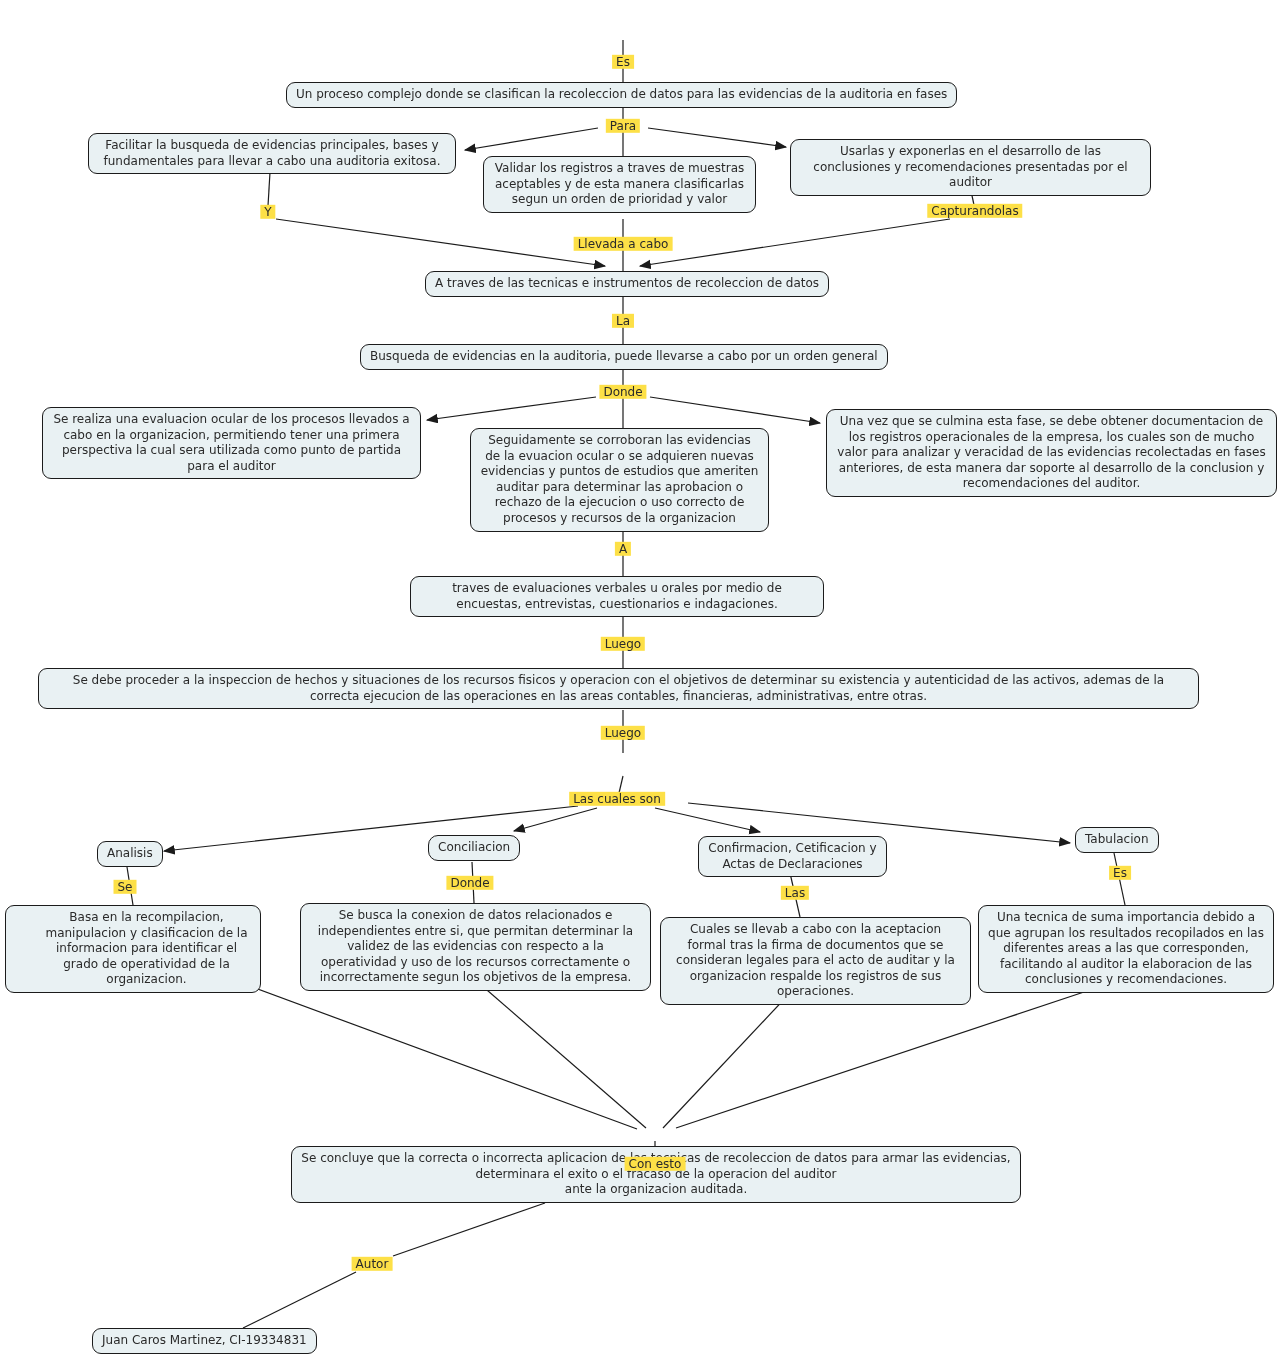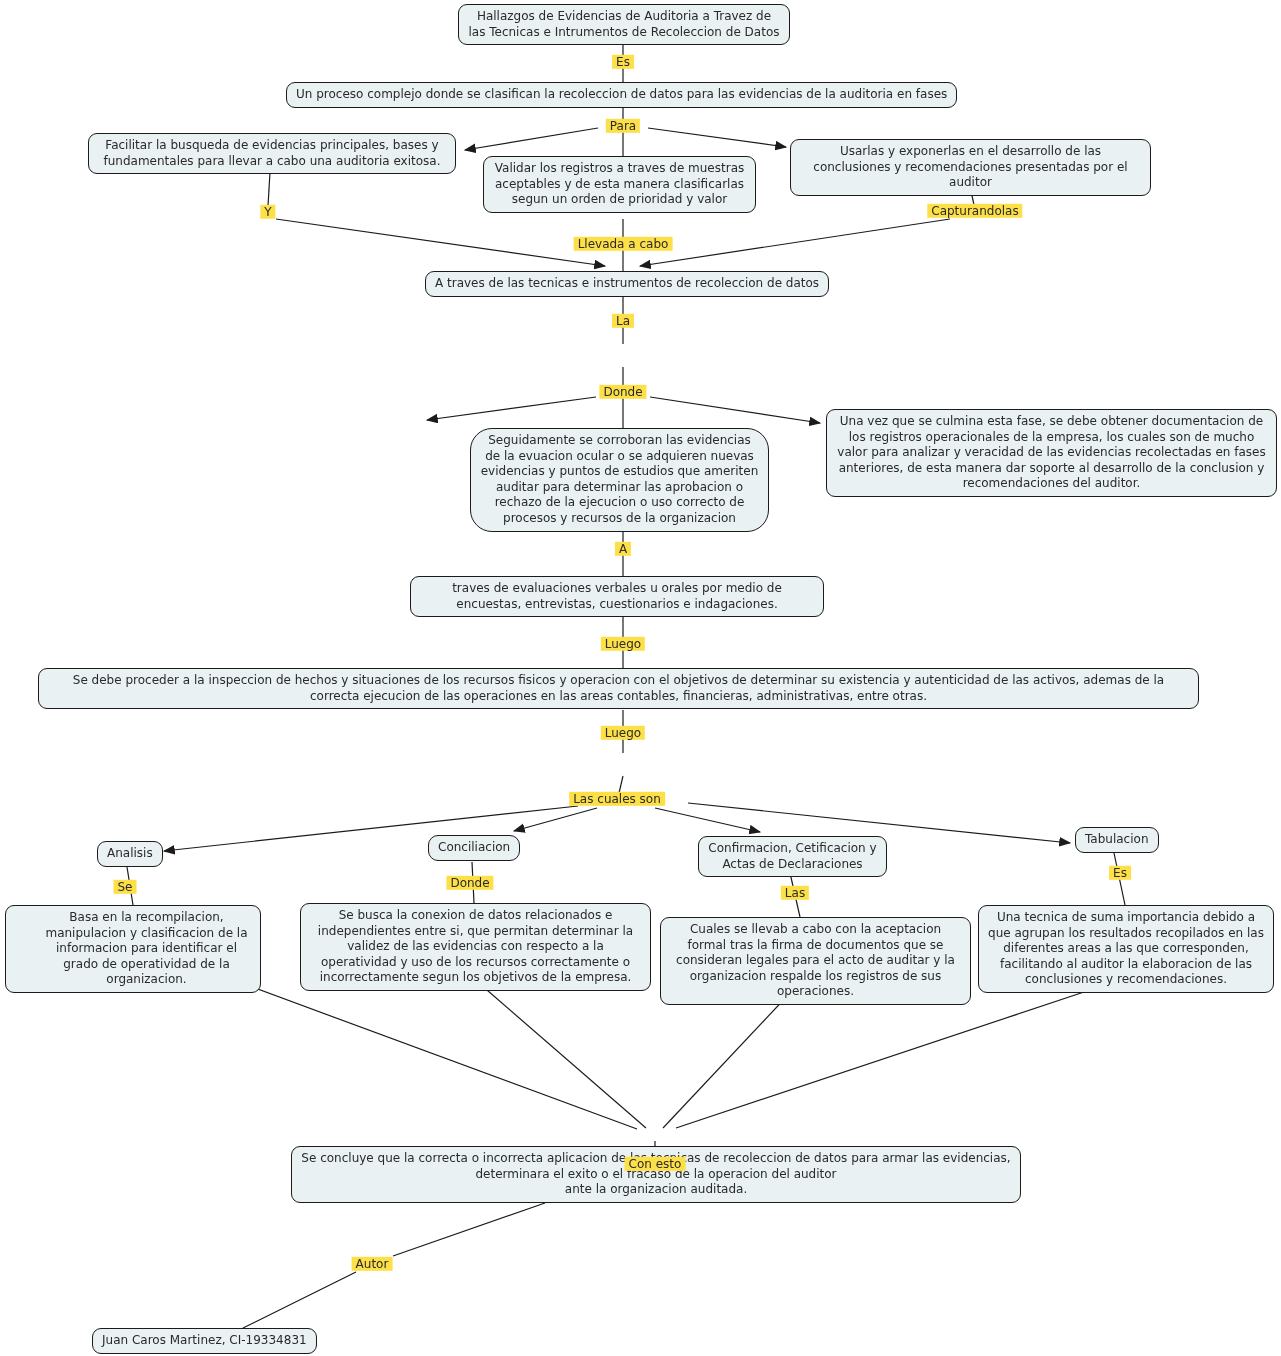--- a/index.html
+++ b/index.html
@@ -62,27 +62,28 @@
       <line x1="950" y1="219" x2="640" y2="266" marker-end="url(#arw)"></line>
       <line x1="596" y1="397" x2="427" y2="420" marker-end="url(#arw)"></line>
       <line x1="650" y1="397" x2="820" y2="423" marker-end="url(#arw)"></line>
       <line x1="578" y1="806" x2="164" y2="851" marker-end="url(#arw)"></line>
       <line x1="597" y1="808" x2="514" y2="831" marker-end="url(#arw)"></line>
       <line x1="655" y1="808" x2="760" y2="832" marker-end="url(#arw)"></line>
       <line x1="688" y1="803" x2="1070" y2="843" marker-end="url(#arw)"></line>
     </g>
   </svg>
 
-  <div class="node" style="left:458px;top:4px;width:332px;">Hallazgos de Evidencias de Auditoria a Travez de las Tecnicas e Intrumentos de Recoleccion de Datos</div>
   <div class="node nowrap" style="left:286px;top:82px;">Un proceso complejo donde se clasifican la recoleccion de datos para las evidencias de la auditoria en fases</div>
   <div class="node" style="left:88px;top:133px;width:368px;">Facilitar la busqueda de evidencias principales, bases y fundamentales para llevar a cabo una auditoria exitosa.</div>
   <div class="node" style="left:483px;top:156px;width:273px;">Validar los registros a traves de muestras aceptables y de esta manera clasificarlas segun un orden de prioridad y valor</div>
   <div class="node" style="left:790px;top:139px;width:361px;">Usarlas y exponerlas en el desarrollo de las conclusiones y recomendaciones presentadas por el auditor</div>
   <div class="node nowrap" style="left:425px;top:271px;">A traves de las tecnicas e instrumentos de recoleccion de datos</div>
-  <div class="node" style="left:470px;top:428px;width:299px;border-radius:22px;">Seguidamente se corroboran las evidencias de la evuacion ocular o se adquieren nuevas evidencias y puntos de estudios que ameriten auditar para determinar las aprobacion o rechazo de la ejecucion o uso correcto de procesos y recursos de la organizacion</div>
+  <div class="node nowrap" style="left:360px;top:344px;">Busqueda de evidencias en la auditoria, puede llevarse a cabo por un orden general</div>
+  <div class="node" style="left:42px;top:407px;width:379px;">Se realiza una evaluacion ocular de los procesos llevados a cabo en  la organizacion, permitiendo tener una primera perspectiva la cual sera  utilizada  como punto de partida para el auditor</div>
+  <div class="node" style="left:470px;top:428px;width:299px;">Seguidamente se corroboran las evidencias de la evuacion ocular o se adquieren nuevas evidencias y puntos de estudios que ameriten auditar para determinar las aprobacion o rechazo de la ejecucion o uso correcto de procesos y recursos de la organizacion</div>
   <div class="node" style="left:826px;top:409px;width:451px;">Una vez que se culmina esta fase, se debe obtener  documentacion de los registros operacionales de la empresa, los cuales son de mucho valor  para analizar y veracidad de las evidencias recolectadas en fases anteriores, de esta manera dar soporte al desarrollo de la conclusion y recomendaciones del auditor.</div>
   <div class="node" style="left:410px;top:576px;width:414px;">traves de evaluaciones verbales u orales por medio de encuestas, entrevistas, cuestionarios e indagaciones.</div>
   <div class="node" style="left:38px;top:668px;width:1161px;">Se debe proceder a la inspeccion de hechos y situaciones de los recursos fisicos y operacion con el objetivos de determinar su existencia y autenticidad de las activos, ademas de la correcta ejecucion de las operaciones en las areas contables, financieras, administrativas, entre otras.</div>
   <div class="node nowrap" style="left:97px;top:841px;">Analisis</div>
   <div class="node nowrap" style="left:428px;top:835px;border-radius:10px;">Conciliacion</div>
   <div class="node" style="left:698px;top:836px;width:189px;">Confirmacion, Cetificacion y Actas de Declaraciones</div>
   <div class="node nowrap" style="left:1075px;top:827px;">Tabulacion</div>
   <div class="node" style="left:5px;top:905px;width:256px;padding-left:36px;">Basa en la recompilacion, manipulacion y clasificacion de la informacion para identificar el grado  de operatividad de la organizacion.</div>
   <div class="node" style="left:300px;top:903px;width:351px;">Se busca la conexion de datos relacionados e independientes entre si, que permitan determinar la validez de las evidencias con respecto a la operatividad y uso de  los recursos correctamente o incorrectamente segun  los objetivos de la empresa.</div>
   <div class="node" style="left:660px;top:917px;width:311px;">Cuales se llevab a cabo con la aceptacion formal tras la firma de documentos que se consideran legales para el acto de auditar y la organizacion respalde los registros de sus operaciones.</div>

